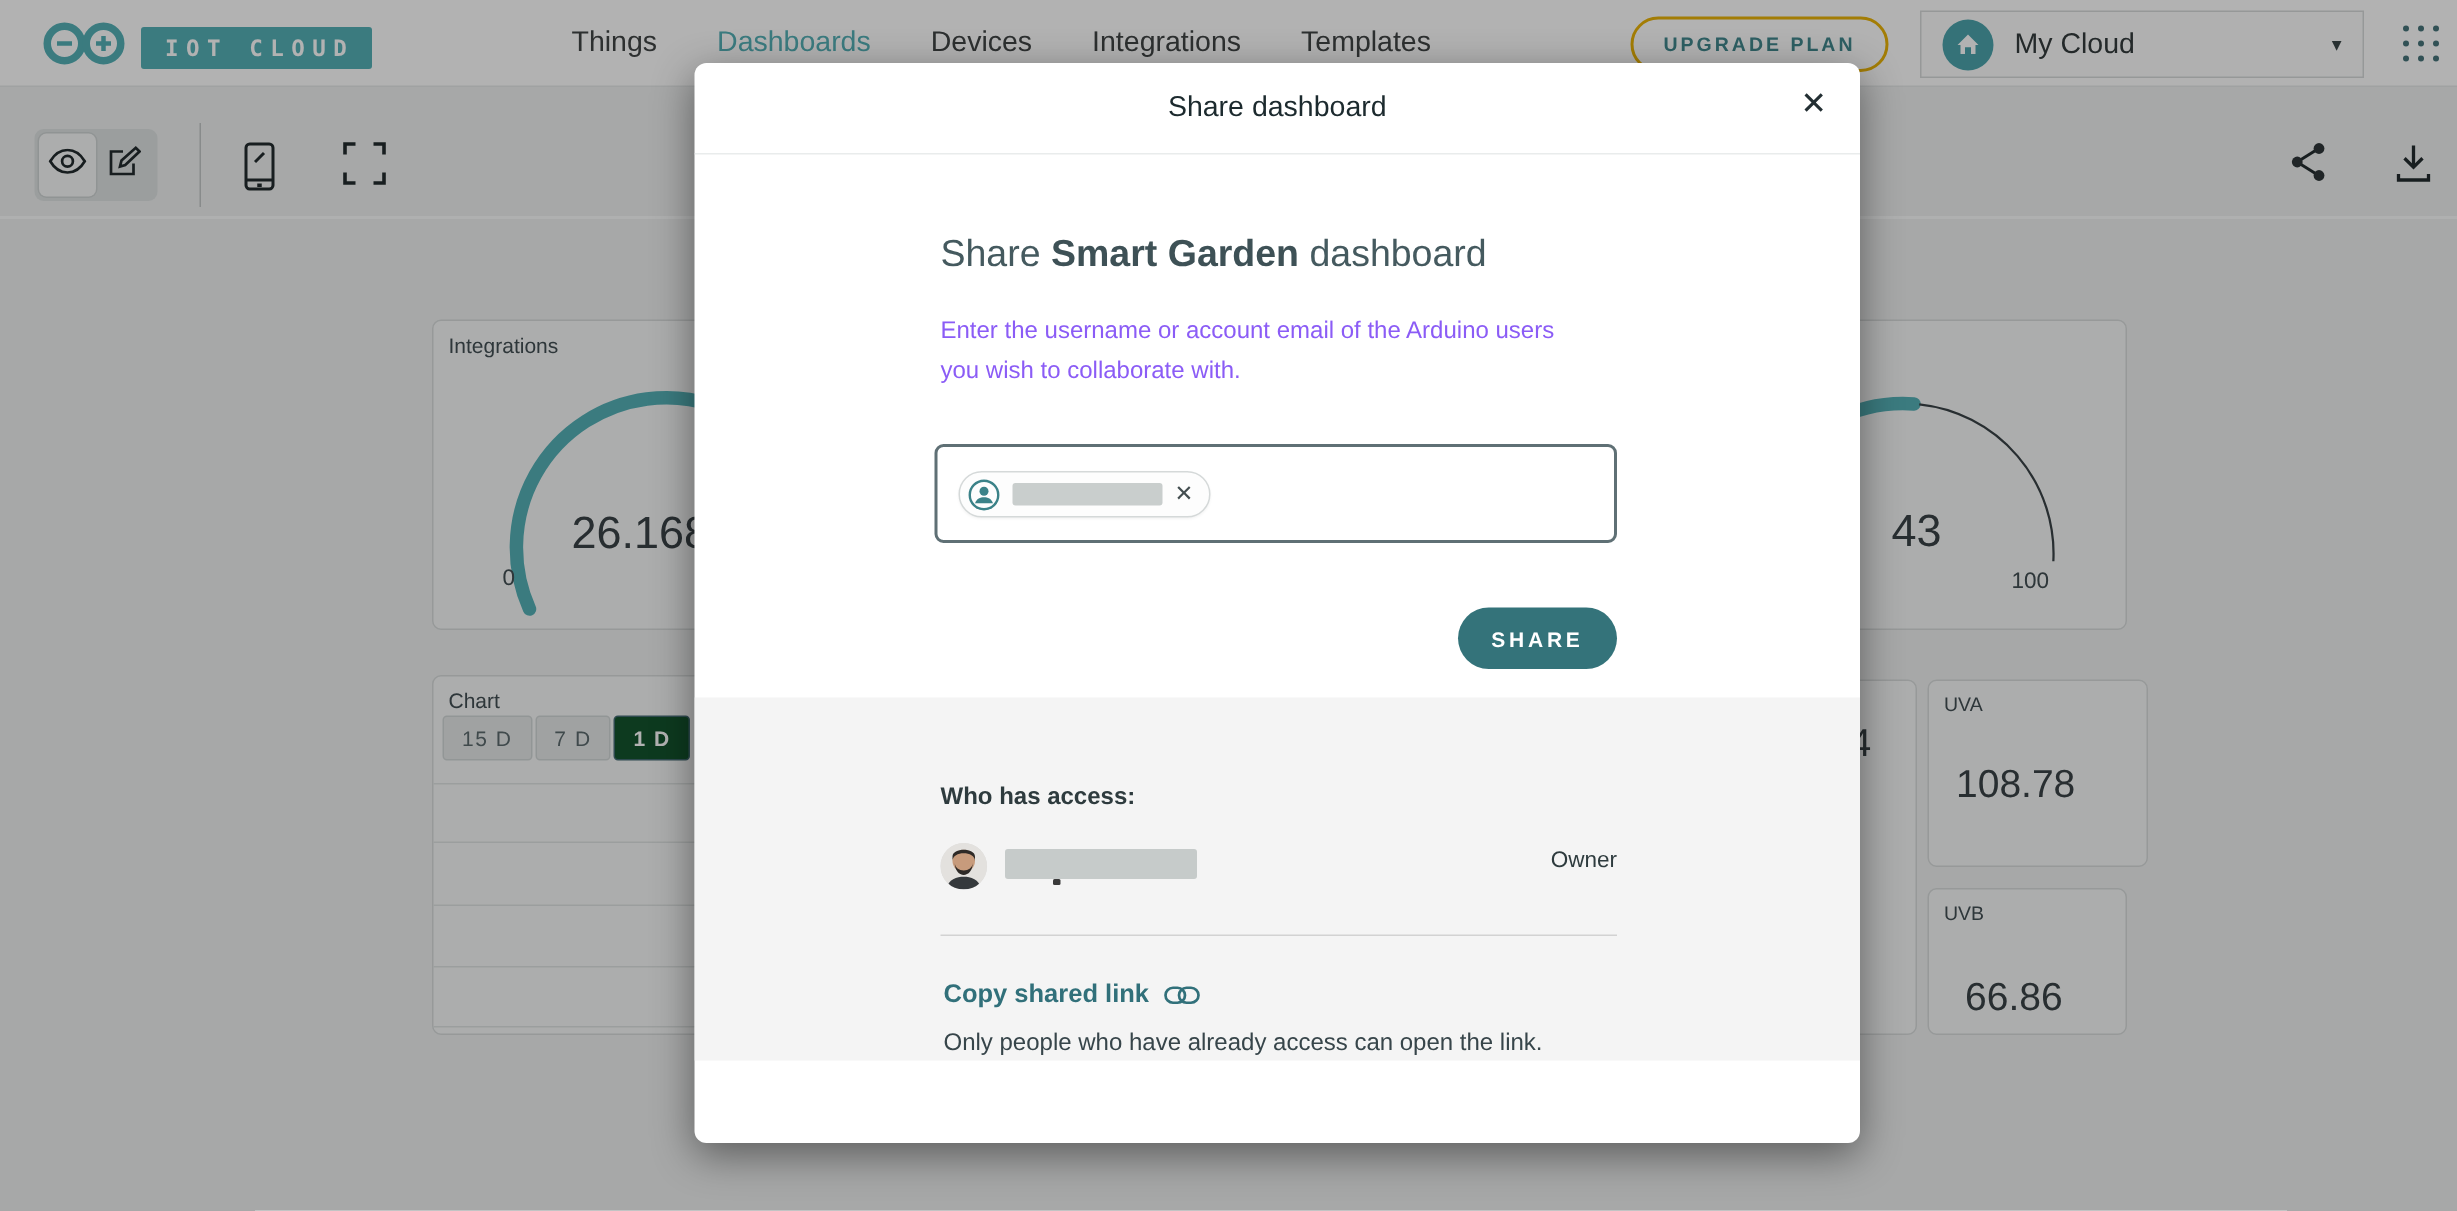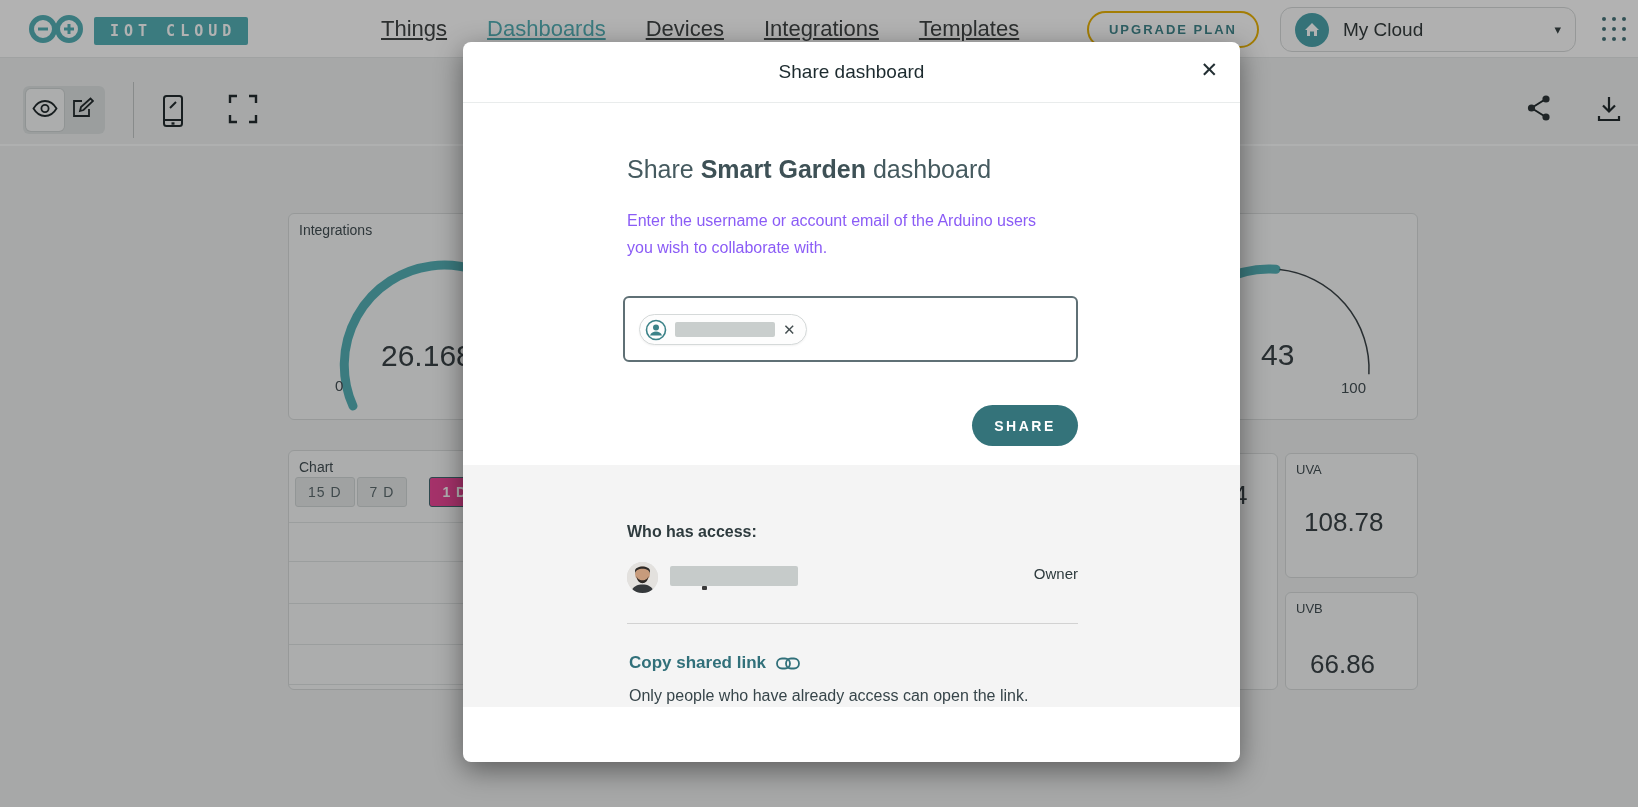--- a/index.html
+++ b/index.html
@@ -5,24 +5,24 @@
   * { margin:0; padding:0; box-sizing:border-box; }
   html,body { width:1638px; height:807px; overflow:hidden; }
   body { font-family:"Liberation Sans","DejaVu Sans",sans-serif; background:#e9ebeb; }
   .page { position:relative; width:1638px; height:807px; background:#eff1f1; }
 
   
   .navbar { position:absolute; left:0; top:0; width:1638px; height:58px; background:#ffffff; border-bottom:1px solid #e6e9e9; z-index:2; }
   .logo-wrap { position:absolute; left:28px; top:13px; display:flex; align-items:center; gap:10px; }
   .badge { background:#55b1b7; color:#ffffff; font-family:"DejaVu Sans Mono","Liberation Mono",monospace; font-weight:bold; font-size:15px; letter-spacing:5px; padding:5px 12px 5px 16px; border-radius:2px; }
   .nav-links { position:absolute; left:381px; top:0; height:58px; display:flex; align-items:center; gap:40px; }
-  .nav-link { font-size:22px; color:#414546; cursor:pointer;text-decoration:underline; }
+  .nav-link { font-size:19px; color:#414546; cursor:pointer; }
   .nav-link.active { color:#55b1b7; }
   .upgrade-btn { position:absolute; left:1087px; top:11px; width:172px; height:37px; border:2px solid #eab308; border-radius:20px; color:#42898f; font-size:13px; font-weight:bold; letter-spacing:2px; display:flex; align-items:center; justify-content:center; background:transparent; }
-  .workspace { position:absolute; left:1280px; top:7px; width:296px; height:45px; border:1px solid #d7dada; border-radius:12px; background:#fdfdfd; display:flex; align-items:center; padding:0 14px; gap:14px; }
+  .workspace { position:absolute; left:1280px; top:7px; width:296px; height:45px; border:1px solid #d7dada; border-radius:0; background:#fdfdfd; display:flex; align-items:center; padding:0 14px; gap:14px; }
   .ws-circle { width:34px; height:34px; border-radius:50%; background:#4ca4ad; display:flex; align-items:center; justify-content:center; }
   .ws-label { font-size:19px; color:#343c3d; flex:1; }
   .ws-caret { font-size:13px; color:#3a4547; }
   .grid-icon { position:absolute; left:1602px; top:17px; width:26px; height:26px; display:grid; grid-template-columns:repeat(3,1fr); gap:4px; }
   .grid-icon i { width:4px; height:4px; border-radius:50%; background:#47757a; }
 
   
   .toolbar { position:absolute; left:0; top:58px; width:1638px; height:88px; background:#eff1f1; border-bottom:2px solid #fbfcfc; z-index:1; }
   .seg { position:absolute; left:23px; top:28px; width:82px; height:48px; background:#dfe3e3; border-radius:6px; display:flex; padding:3px; }
   .seg-btn { width:38px; height:42px; display:flex; align-items:center; justify-content:center; border-radius:5px; }
@@ -32,21 +32,21 @@
 
   
   .card { position:absolute; background:#f7f8f8; border:1px solid #d8dcdc; border-radius:6px; }
   .card-label { position:absolute; left:10px; top:8px; font-size:14px; color:#434f54; }
   .small-label { font-size:13px; }
   .gauge-value { position:absolute; font-size:30px; color:#3a4347; }
   .gauge-min { position:absolute; font-size:15px; color:#434f54; }
   .big-value { position:absolute; font-size:26px; color:#3a4347; }
   .range-row { position:absolute; left:6px; top:26px; display:flex; gap:2px; }
   .range-btn { height:30px; display:flex; align-items:center; justify-content:center; font-size:14px; color:#5c6a6e; background:#e6e9e9; border:1px solid #d2d7d7; border-radius:3px; padding:0 12px; letter-spacing:1px; }
-  .range-btn.selected { background:#ec4899; border-color:#426a72; color:#ffffff; font-weight:bold;margin-left:20px; }
+  .range-btn.selected { background:#14532d; border-color:#426a72; color:#ffffff; font-weight:bold; }
   .gridline { position:absolute; left:0; width:100%; height:1px; background:#dfe3e2; }
 
   
   .overlay { position:absolute; inset:0; background:rgba(0,0,0,0.30); z-index:10; }
   .modal { position:absolute; left:463px; top:42px; width:777px; height:720px; background:#ffffff; border-radius:8px; box-shadow:0 8px 28px rgba(0,0,0,0.45); z-index:20; overflow:hidden; }
   .modal-header { position:relative; height:61px; border-bottom:1px solid #e9ecec; display:flex; align-items:center; justify-content:center; }
   .modal-title { font-size:19px; color:#1c2a2e; }
   .modal-close { position:absolute; right:22px; top:17px; font-size:21px; font-weight:600; color:#232f33; cursor:pointer; line-height:1; }
   .modal-body { position:relative; height:362px; }
   .m-heading { position:absolute; left:164px; top:52px; font-size:25px; color:#455a5f; }
@@ -218,21 +218,21 @@
     <div class="gridline" style="top:110px;"></div>
     <div class="gridline" style="top:152px;"></div>
     <div class="gridline" style="top:193px;"></div>
     <div class="gridline" style="top:233px;"></div>
   </div>
 
   <div class="card" style="left:1020px; top:453px; width:258px; height:237px;">
     <div class="big-value" style="left:212px; top:26px;">4</div>
   </div>
 
-  <div class="card" style="left:1285px; top:453px; width:133px; height:125px;">
+  <div class="card" style="left:1285px; top:453px; width:147px; height:125px;">
     <div class="card-label small-label">UVA</div>
     <div class="big-value" style="left:18px; top:53px;">108.78</div>
   </div>
 
   <div class="card" style="left:1285px; top:592px; width:133px; height:98px;">
     <div class="card-label small-label">UVB</div>
     <div class="big-value" style="left:24px; top:56px;">66.86</div>
   </div>
 
   <div class="overlay"></div>

